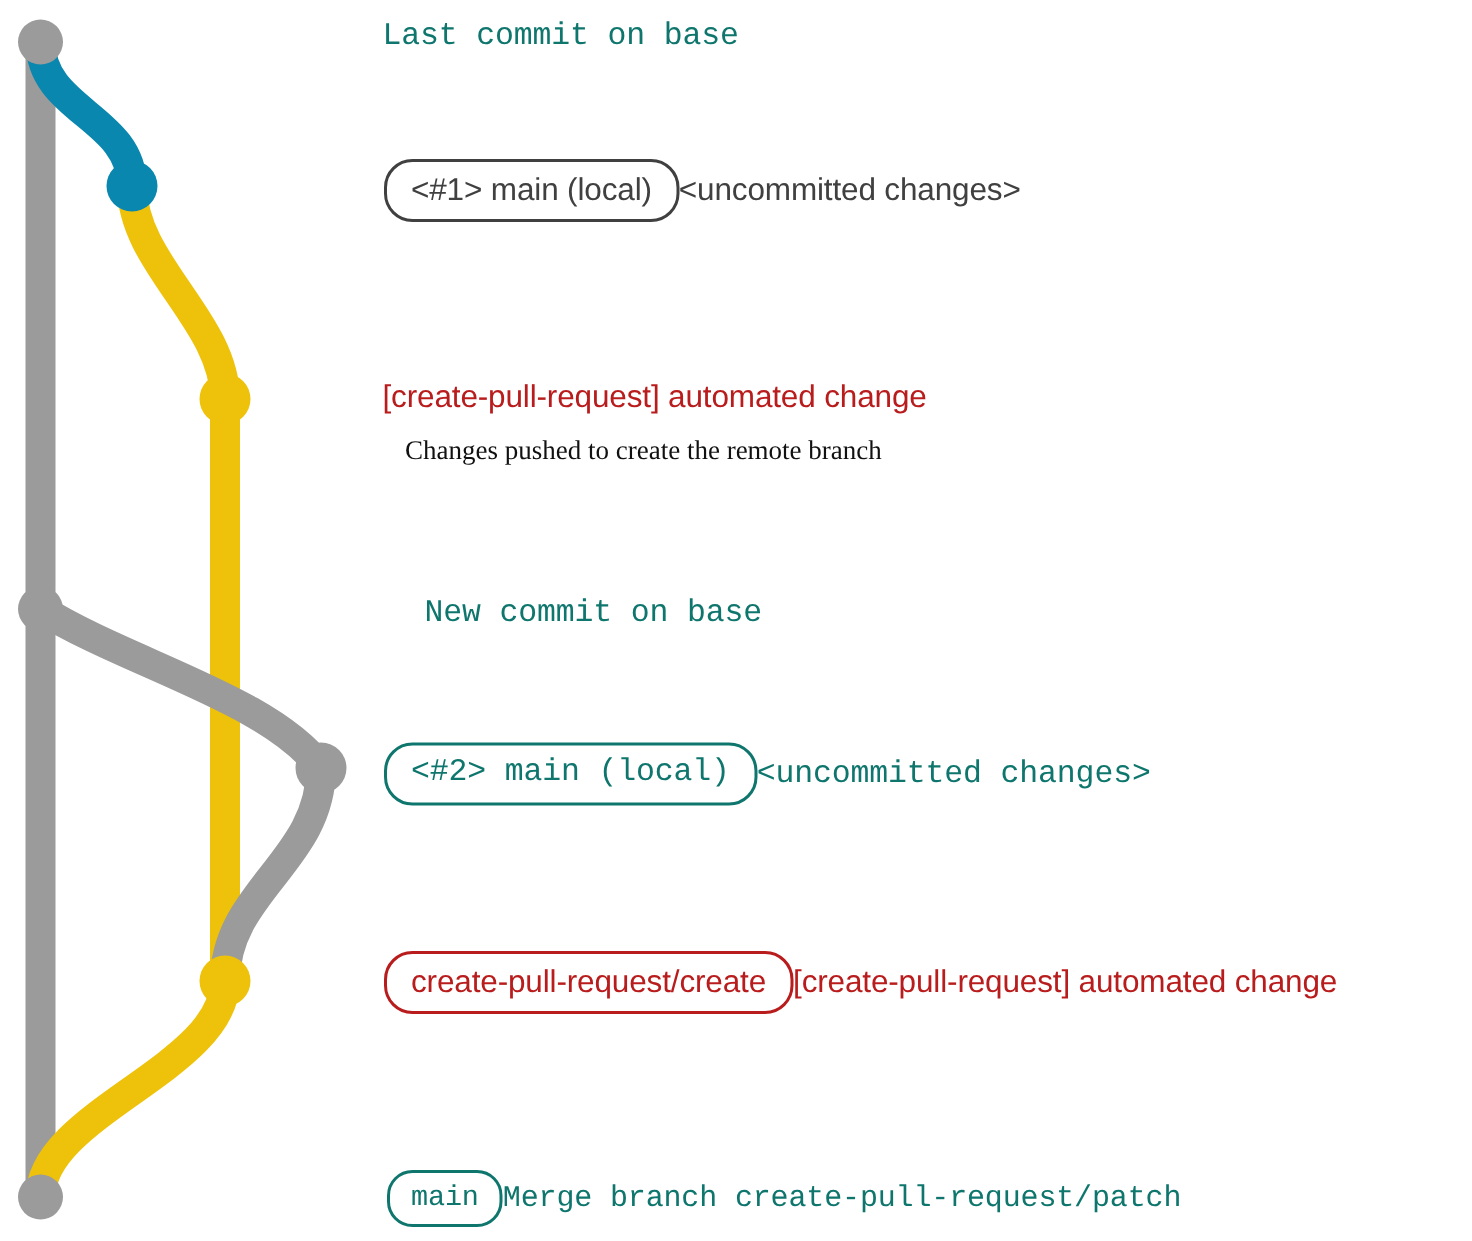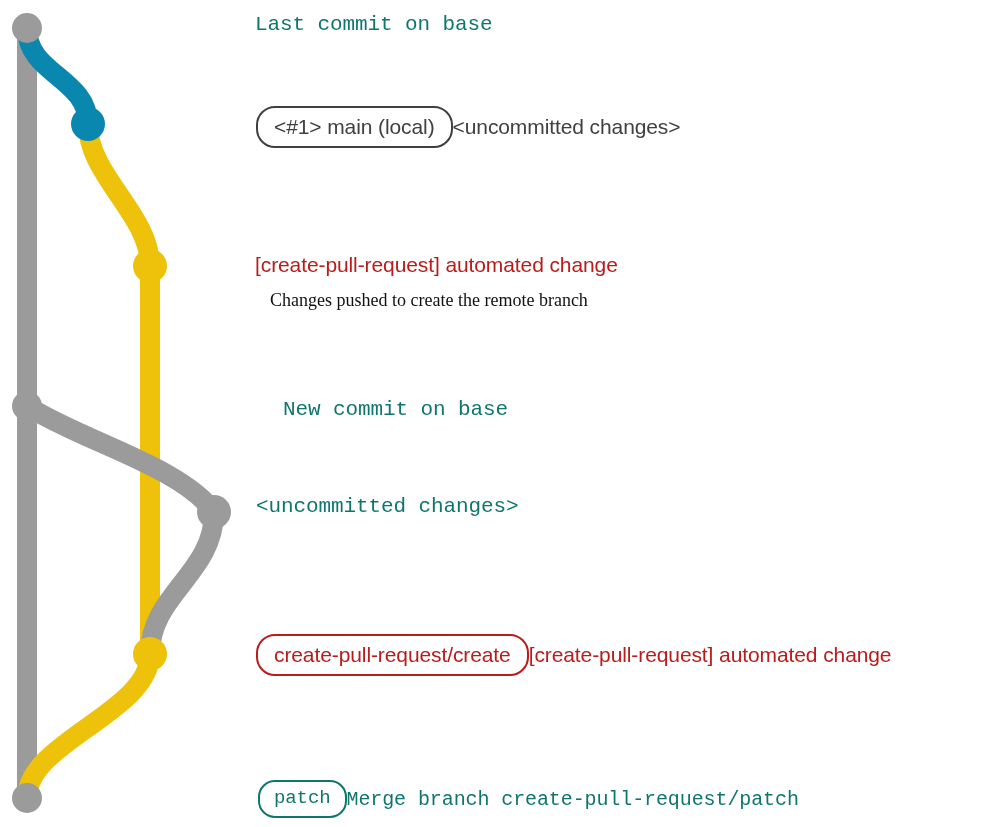--- a/index.html
+++ b/index.html
@@ -127,26 +127,27 @@
   </div>
 
   <div class="subject-line" style="top:253px; left:255px;">
     <span class="subject-text no-pill c-gold">[create-pull-request] automated change</span>
   </div>
   <div class="desc" style="top:290px; left:270px;text-align:right;">Changes pushed to create the remote branch</div>
 
   <div class="headline c-gray" style="top:398px; left:255px;margin-left:28px;">New commit on base</div>
 
   <div class="subject-line" style="top:495px; left:256px;">
+    <span class="pill c-gray">&lt;#2&gt; main (local)</span>
     <span class="subject-text c-gray">&lt;uncommitted changes&gt;</span>
   </div>
 
   <div class="subject-line" style="top:634px; left:256px;">
     <span class="pill c-gold">create-pull-request/create</span>
     <span class="subject-text c-gold">[create-pull-request] automated change</span>
   </div>
 
   <div class="subject-line" style="top:780px; left:258px;">
-    <span class="pill c-gray" style="font-size:19px; padding:7px 14px 8px 14px; border-radius:17px;">patch</span>
+    <span class="pill c-gray" style="font-size:19px; padding:7px 14px 8px 14px; border-radius:17px;">main</span>
     <span class="subject-text c-gray" style="font-size:20px; margin-left:0;">Merge branch create-pull-request/patch</span>
   </div>
 
 </div>
 
 </body></html>

